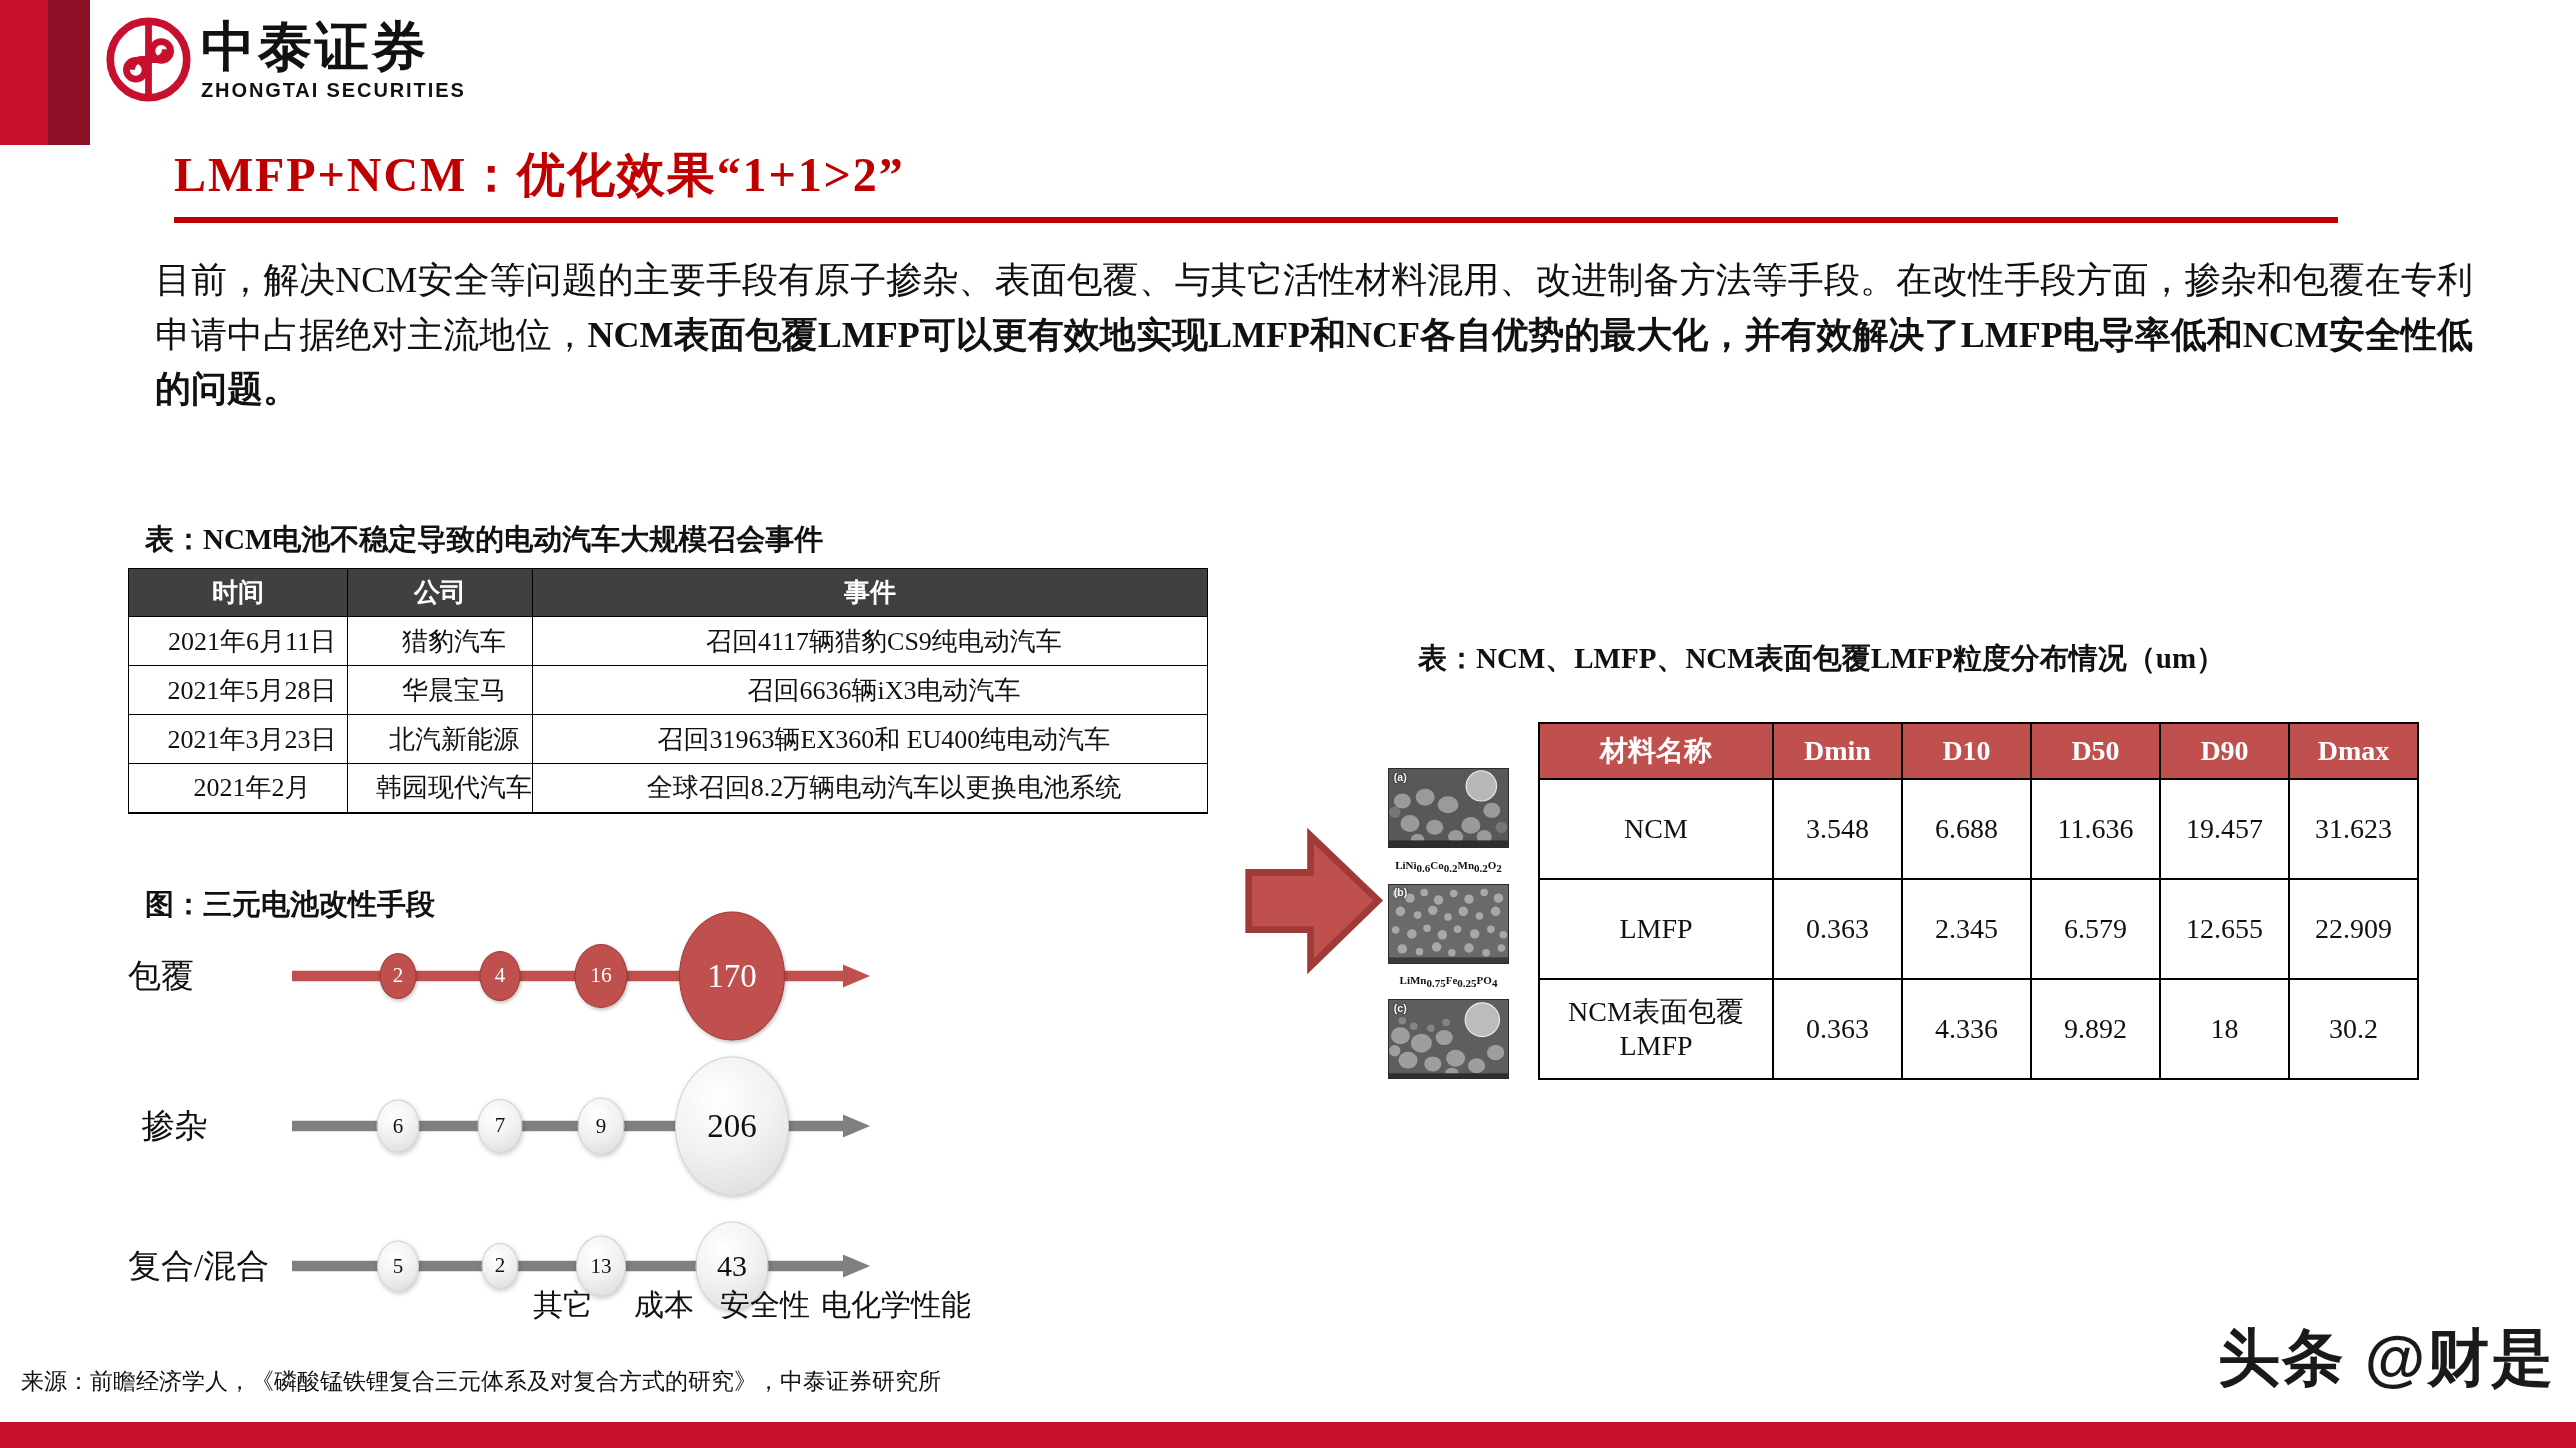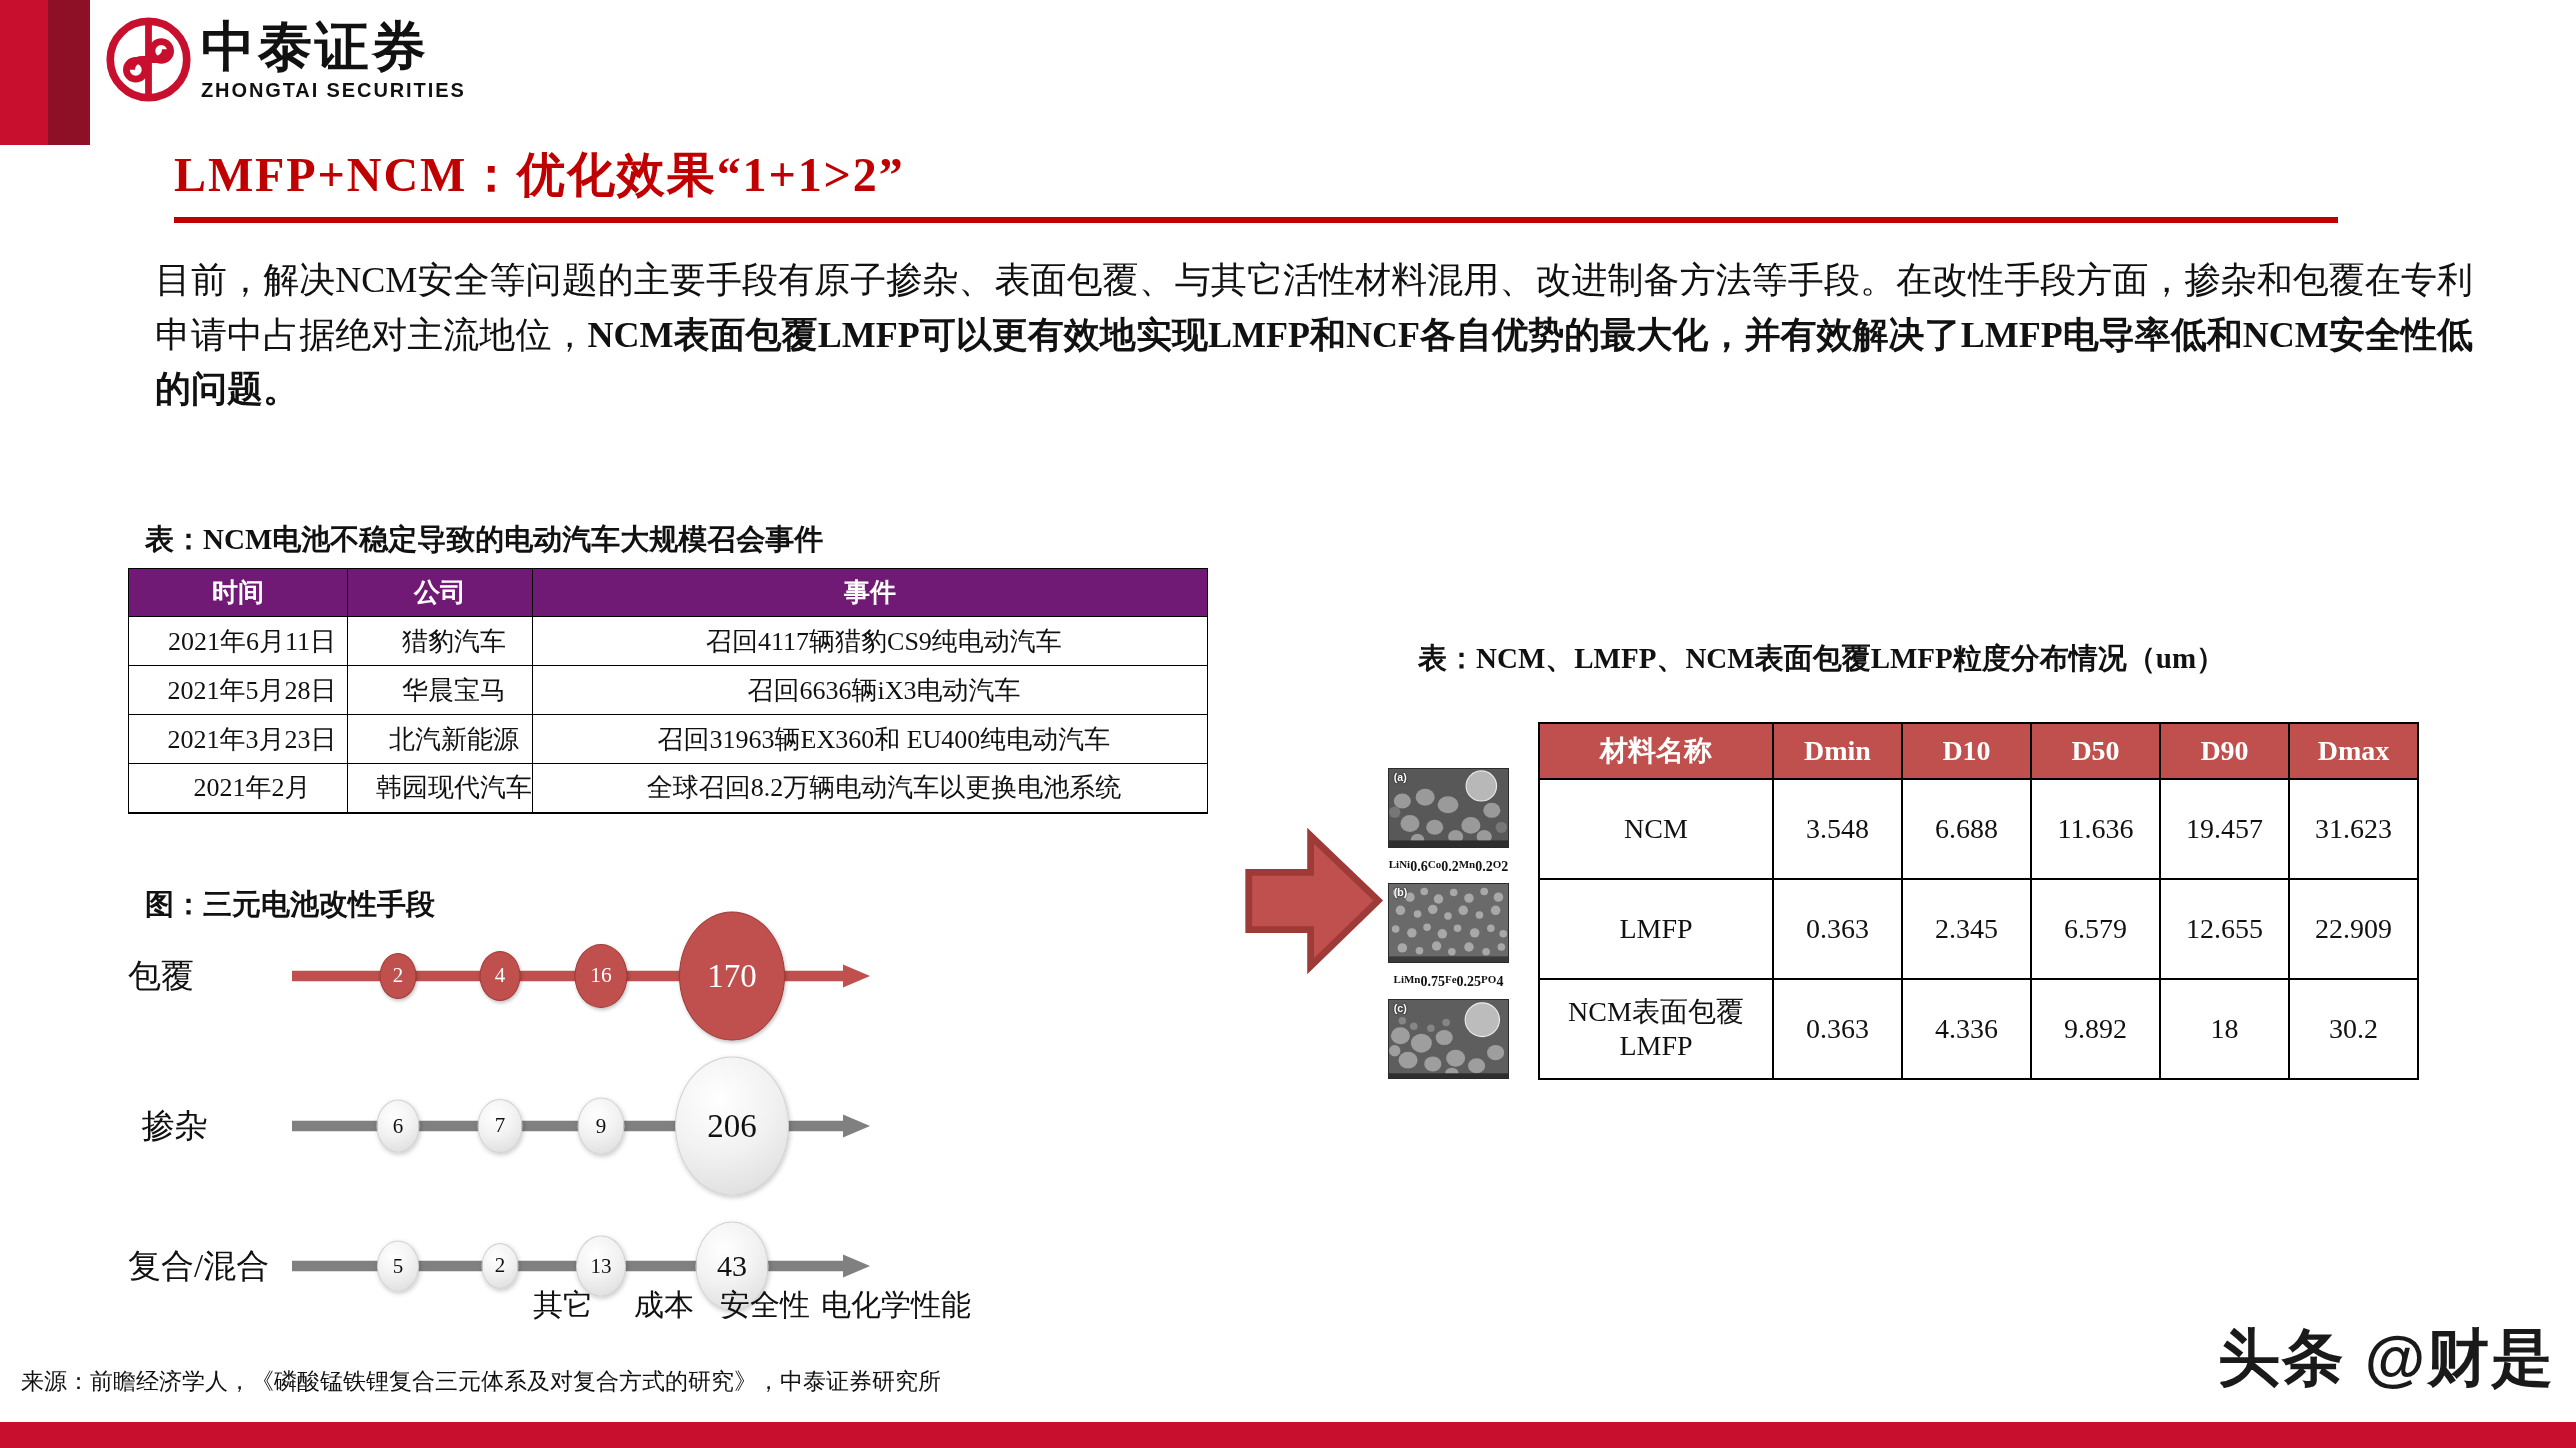--- a/index.html
+++ b/index.html
@@ -72,21 +72,21 @@
   #cap-chart       { position: absolute; left: 145px;  top: 885px; }
   #cap-right-table { position: absolute; left: 1418px; top: 639px; }
 
   
   .tbl-left {
     position: absolute; left: 128px; top: 568px;
     width: 1080px; border-collapse: collapse;
     font-family: "Liberation Serif", serif;
   }
   .tbl-left th {
-    background: #701a75; color: #fff;
+    background: #404040; color: #fff;
     font-size: 26px; font-weight: bold;
     height: 48px; border: 1.9px solid #000;
     text-align: center;
   }
   .tbl-left td {
     font-size: 26px; color: #111; height: 49px;
     border-left: 1.9px solid #000; border-right: 1.9px solid #000;
     border-top: 1.9px solid #000; border-bottom: 1.9px solid #000;
     text-align: center; white-space: nowrap; padding-left: 28px;
   }
@@ -152,21 +152,21 @@
     position: absolute; left: 5.8px; top: 2.9px;
     color: #fff; font-size: 10.6px; font-weight: bold;
     text-shadow: 0 0 1.9px #000;
   }
   .sem-formula {
     font-family: "Liberation Serif", serif;
     font-size: 11px; font-weight: bold; color: #111;
     text-align: center; width: 121px; line-height: 1.1;
     margin-top: 1px;
   }
-  .sem-formula sub { font-size: 14px; }
+  .sem-formula sub { font-size: 11px; }
 
   
   .tbl-right {
     position: absolute; left: 1538px; top: 722px;
     width: 881px; border-collapse: collapse;
     font-family: "Liberation Serif", serif;
   }
   .tbl-right th {
     background: #c0504d; color: #fff;
     font-size: 28px; font-weight: bold;

